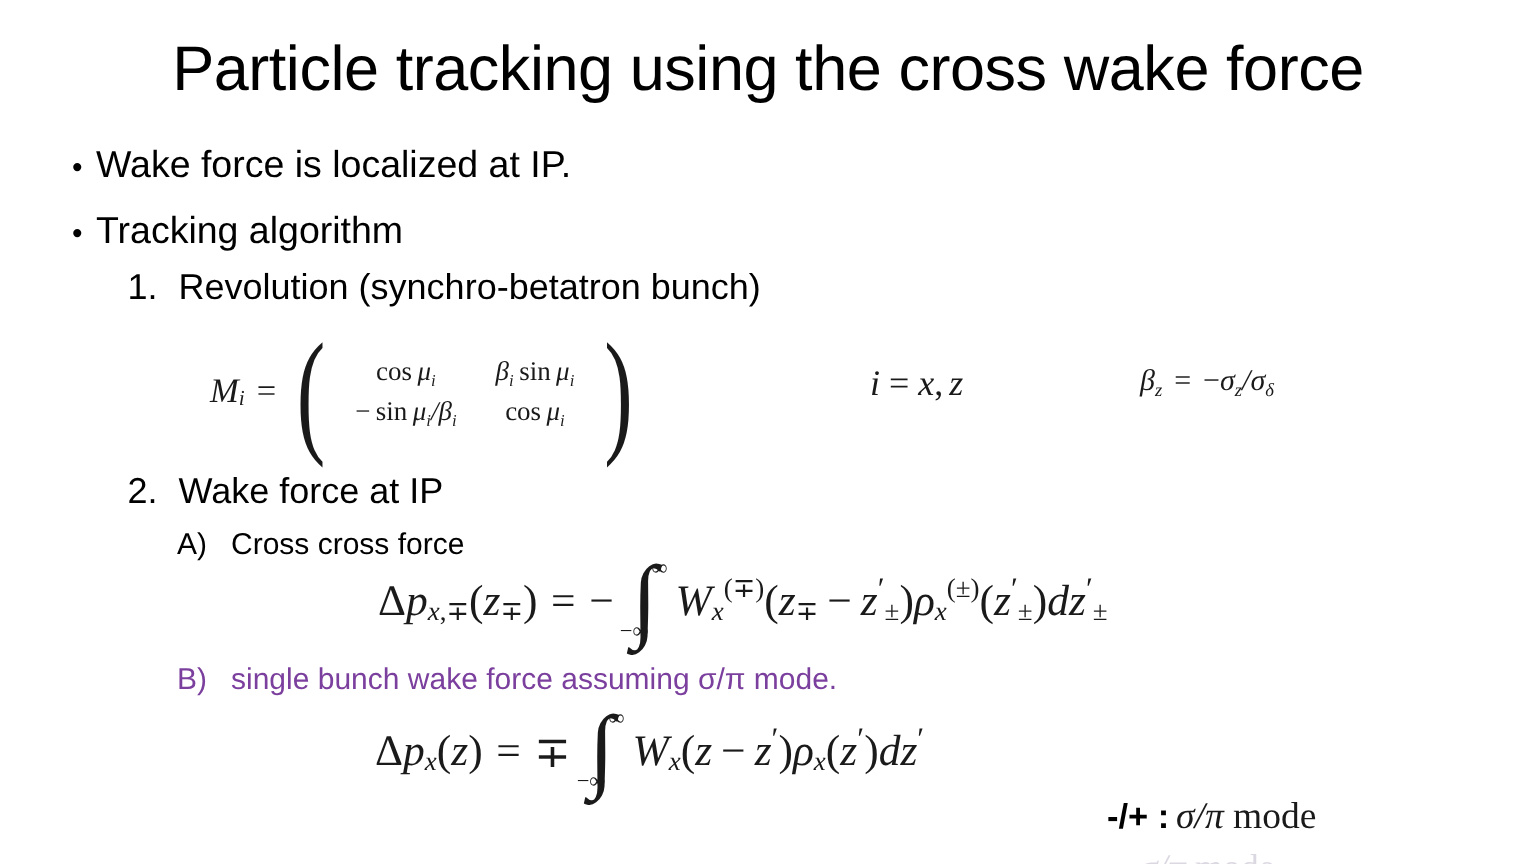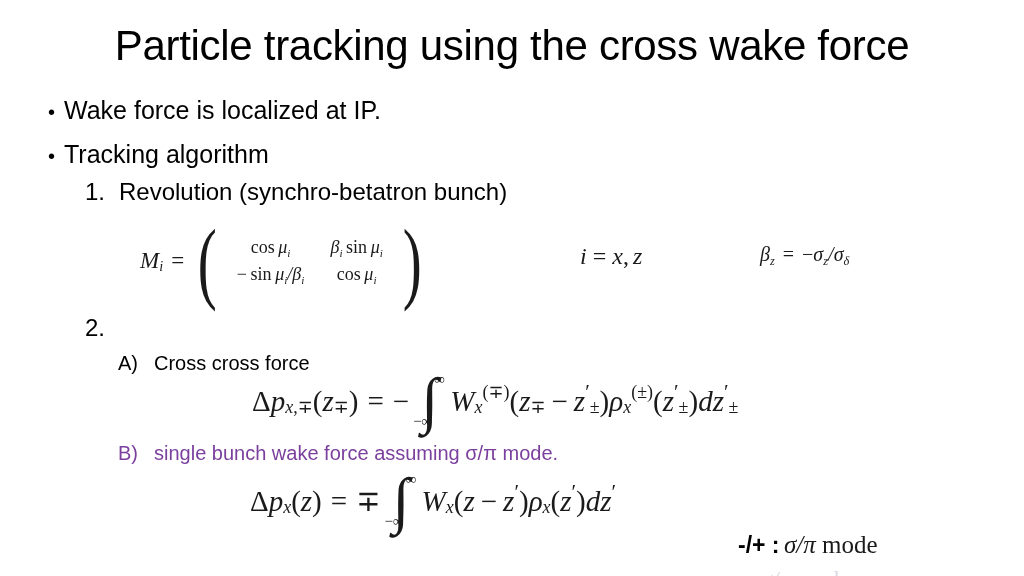--- a/index.html
+++ b/index.html
@@ -248,20 +248,21 @@
   <div class="math" style="left:580px; top:243px; font-size:24px;text-align:right;">
     <span class="mi">i</span><span style="margin:0 6px;">=</span><span class="mi">x</span><span style="margin-right:4px;">,</span><span class="mi">z</span>
   </div>
 
   <div class="math" style="left:760px; top:243px; font-size:20px;">
     <span class="mi">β</span><span class="sub mi">z</span><span style="margin:0 8px;">=</span>−<span class="mi">σ</span><span class="sub mi">z</span><span style="font-style:italic;">/</span><span class="mi">σ</span><span class="sub mi">δ</span>
   </div>
 
   <div class="num-row" style="left:85px; top:314px;">
     <span class="num-mark">2.</span>
+    <span class="num-text">Wake force at IP</span>
   </div>
 
   <div class="alpha-row" style="left:118px; top:352px;">
     <span class="alpha-mark">A)</span>
     <span class="alpha-text">Cross cross force</span>
   </div>
 
   <div class="math" style="left:252px; top:372px; font-size:29px;">
     <span class="eqline">
       <span>Δ</span>

